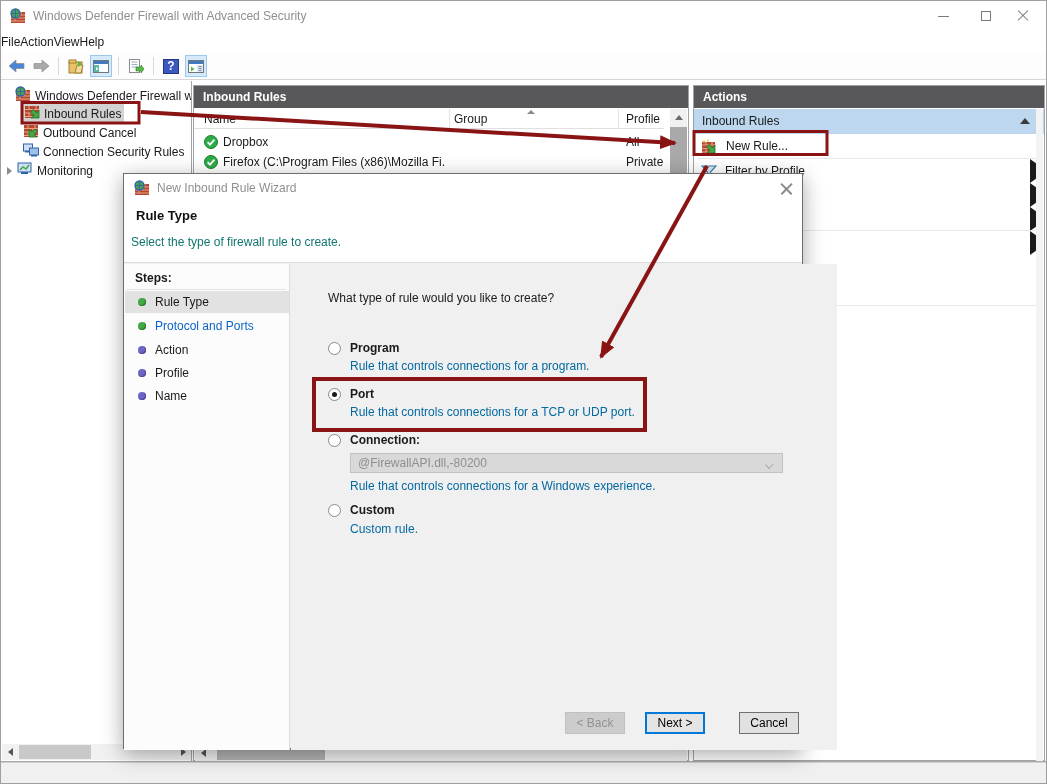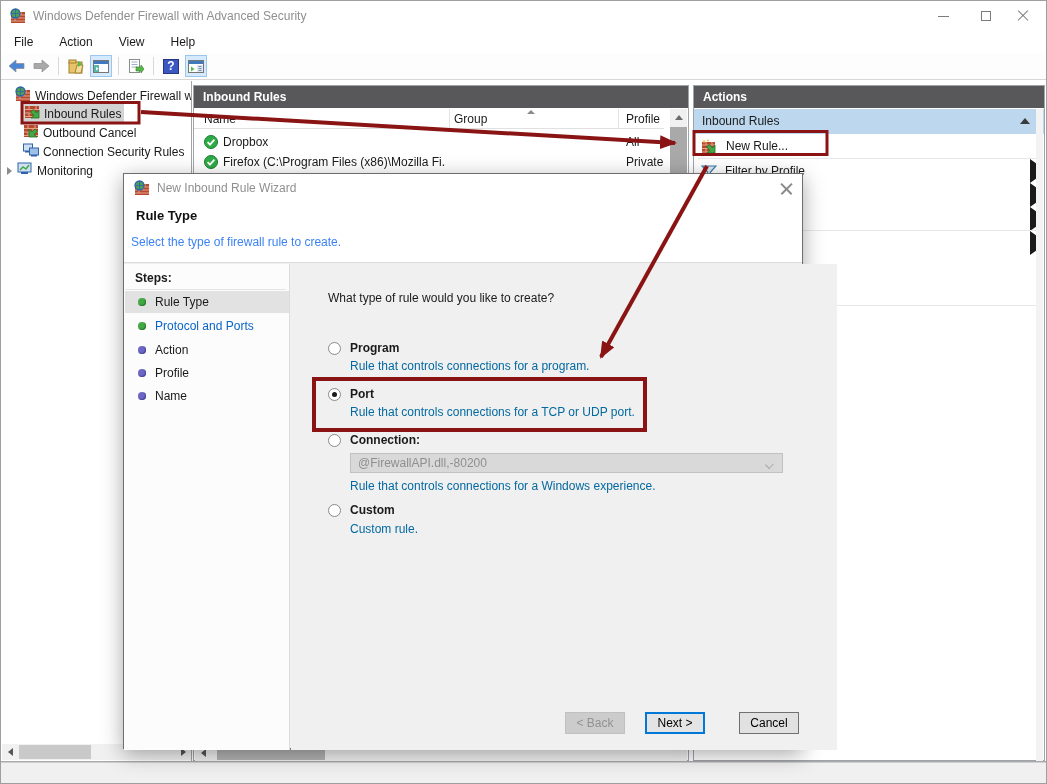--- a/index.html
+++ b/index.html
@@ -14,21 +14,21 @@
   .winbtn{position:absolute;top:0;width:34px;height:30px;display:flex;align-items:center;justify-content:center;}
   .btn-min{right:86px}.btn-max{right:43px}.btn-close{right:6px}
   .min-bar{width:11px;height:1px;background:#7b7b7b;}
   .max-box{width:10px;height:10px;border:1px solid #7b7b7b;}
   .xwrap{position:relative;width:12px;height:12px;}
   .xwrap i{position:absolute;left:-1px;top:5px;width:14px;height:1.4px;background:#7b7b7b;}
   .xwrap i:first-child{transform:rotate(45deg);} .xwrap i:last-child{transform:rotate(-45deg);}
 
   
   .menubar{position:absolute;left:0;top:30px;width:100%;height:22px;background:#fff;display:flex;align-items:center;}
-  .menu-item{padding:0 13px;height:22px;line-height:22px;cursor:default;text-align:right;}
+  .menu-item{padding:0 0;height:22px;line-height:22px;cursor:default;text-align:right;}
   .toolbar{position:absolute;left:0;top:52px;width:100%;height:27px;background:#fdfdfd;
            border-bottom:1px solid #d7d7d7;display:flex;align-items:center;padding-left:4px;gap:3px;}
   .tb{width:22px;height:22px;display:flex;align-items:center;justify-content:center;}
   .tb.on{background:#d5eafc;border:1px solid #9cc6ea;}
   .tb-sep{width:1px;height:18px;background:#d9d9d9;margin:0 3px;}
   .helpq{width:16px;height:15px;background:#3a57c2;color:#fff;font-weight:bold;font-size:12px;
          display:flex;align-items:center;justify-content:center;border:1px solid #25357e;}
 
   
   .content-bottom-line{position:absolute;left:0;top:760px;width:100%;height:1px;background:#a9a9a9;}
@@ -75,21 +75,21 @@
   
   .dialog{position:absolute;left:122px;top:172px;width:680px;height:576px;background:#f0f0f0;
           border:1px solid #6e6e6e;box-shadow:0 5px 20px rgba(0,0,0,.35);z-index:40;}
   .dlg-title{position:absolute;left:0;top:0;width:100%;height:28px;background:#fff;}
   .dlg-title-text{position:absolute;left:33px;top:0;line-height:28px;color:#8f8f8f;}
   .dlg-close{position:absolute;right:8px;top:7px;width:15px;height:15px;}
   .dlg-close i{position:absolute;left:0;top:7px;width:15px;height:1.5px;background:#8a8a8a;}
   .dlg-close i:first-child{transform:rotate(45deg);} .dlg-close i:last-child{transform:rotate(-45deg);}
   .dlg-head{position:absolute;left:0;top:28px;width:100%;height:61px;background:#fff;border-bottom:1px solid #dcdcdc;}
   .dlg-heading{position:absolute;left:12px;top:6px;font-size:13px;font-weight:bold;color:#111;}
-  .dlg-sub{position:absolute;left:7px;top:33px;color:#3b82f6;}
+  .dlg-sub{position:absolute;left:7px;top:33px;color:#0f766e;}
   .steps-panel{position:absolute;left:0;top:90px;width:166px;height:486px;background:#fcfcfc;border-right:1px solid #dcdcdc;}
   .steps-label{position:absolute;left:11px;top:7px;font-weight:bold;}
   .steps-line{position:absolute;left:2px;top:25px;width:160px;height:1px;background:#e4e4e4;}
   .step-row{position:absolute;left:1px;width:164px;height:22px;display:flex;align-items:center;padding-left:13px;}
   .step-row.sel{background:#e2e2e2;}
   .bullet{width:8px;height:8px;border-radius:50%;margin-right:9px;flex:0 0 auto;}
   .b-green{background:#43a945;box-shadow:inset -1px -1px 1px #2c7a2f;}
   .b-purple{background:#6c66c5;box-shadow:inset -1px -1px 1px #4a479a;}
   .step-link{color:#0a64c8;}
   .dlg-body{position:absolute;left:167px;top:90px;width:546px;height:486px;background:#f0f0f0;}

